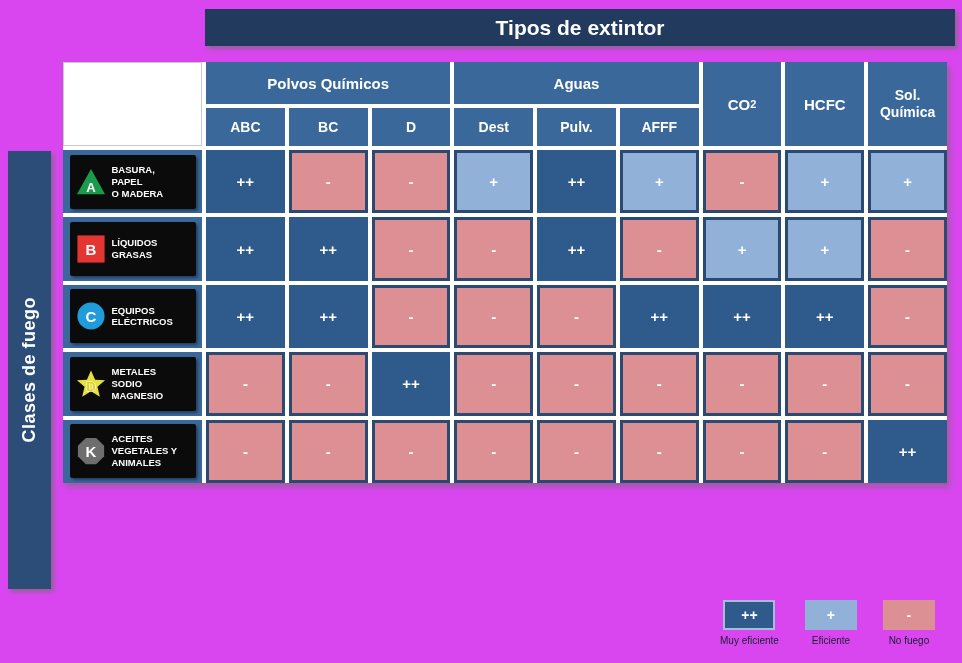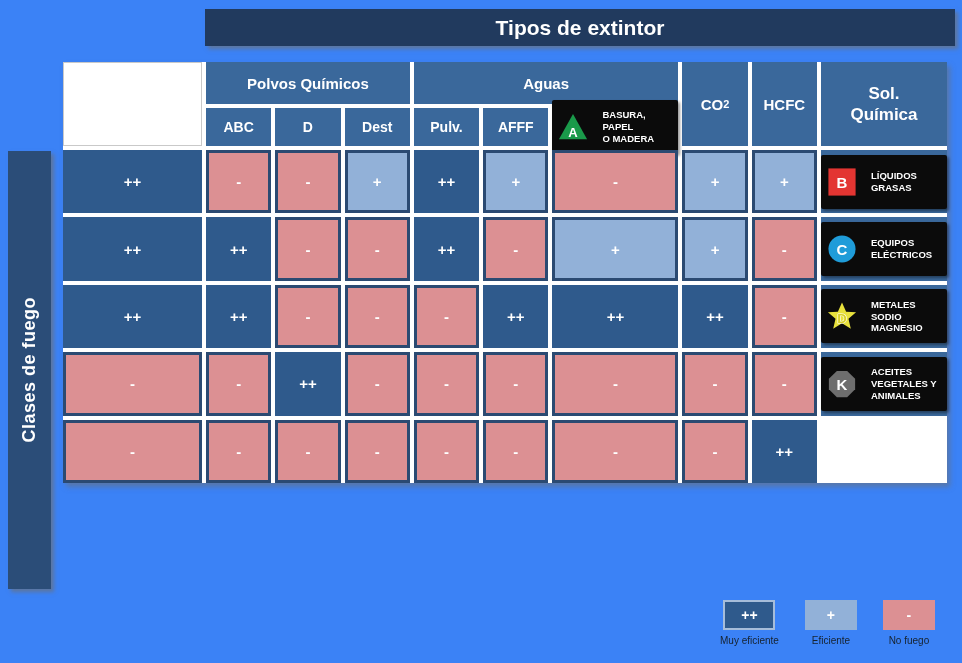--- a/index.html
+++ b/index.html
@@ -1,17 +1,17 @@
 <!DOCTYPE html>
 <html><head>
 <meta charset="utf-8">
 <style>
   html,body { margin:0; padding:0; background:#ffffff; }
   .stage {
-    position:relative; width:962px; height:663px; background:#3b82f6;
+    position:relative; width:962px; height:663px; background:#d946ef;
     font-family:"Liberation Sans", sans-serif; overflow:hidden;
   }
   
   .titlebar {
     position:absolute; left:205px; top:9px; width:750px; height:37px;
     background:#213a5e; color:#ffffff; display:flex; align-items:center; justify-content:center;
     font-size:21px; font-weight:bold; box-shadow:3px 3px 4px rgba(110,110,110,0.65);
   }
   
   .sidebar {
@@ -35,31 +35,31 @@
     background:#3a689b; color:#ffffff; display:flex; align-items:center; justify-content:center;
     font-weight:bold; font-size:15px; text-align:center;
   }
   .hsub { font-size:14px; }
   .hcell sub { font-size:11px; line-height:0; }
   .pre { white-space:pre-line; line-height:1.25; }
   .g1 { grid-column:2 / span 3; grid-row:1; }
   .g2 { grid-column:5 / span 3; grid-row:1; }
   .tall-co2 { grid-column:8; grid-row:1 / 3; }
   .tall-hcfc { grid-column:9; grid-row:1 / 3;text-align:right; }
-  .tall-sol  { grid-column:10; grid-row:1 / 3; font-size:17px; }
+  .tall-sol  { grid-column:10; grid-row:1 / 3; font-size:14px; }
   
   .rowhead { background:#3a689b; display:flex; align-items:center; justify-content:center; }
   .badge {
     width:126px; height:54px; background:#0b0b0b; border-radius:2px;
     display:flex; align-items:center; padding-left:6px; gap:6px; box-sizing:border-box;
     box-shadow:2px 2px 3px rgba(0,0,0,0.4);
   }
   .badge svg { flex:0 0 auto; }
   .badge svg text { font-family:"Liberation Sans", sans-serif; font-weight:bold; }
-  .rowlabel { color:#ffffff; font-size:9.5px; font-weight:bold; line-height:1.25; white-space:pre-line;margin-left:8px; }
+  .rowlabel { color:#ffffff; font-size:9.5px; font-weight:bold; line-height:1.25; white-space:pre-line; }
   
   .cell {
     display:flex; align-items:center; justify-content:center;
     color:#ffffff; font-weight:bold; font-size:15px;
     border:3px solid transparent; box-sizing:border-box;
   }
   .v-very { background:#2f5a8c; border-color:#2f5a8c; }
   .v-eff  { background:#92b1d8; border-color:#2b4a72; }
   .v-no   { background:#dc9093; border-color:#2b4a72; }
   
@@ -92,20 +92,21 @@
     <div class="hcell g2">Aguas</div>
     <div class="hcell tall-co2">
         <span>CO</span>
         <sub>2</sub>
       </div>
     <div class="hcell tall-hcfc">HCFC</div>
     <div class="hcell tall-sol pre">Sol.
 Química</div>
 
     <div class="hcell hsub">ABC</div>
+    <div class="hcell hsub">BC</div>
     <div class="hcell hsub">D</div>
     <div class="hcell hsub">Dest</div>
     <div class="hcell hsub">Pulv.</div>
     <div class="hcell hsub">AFFF</div>
 
     <div class="rowhead">
       <div class="badge">
         <svg width="30" height="30" viewBox="0 0 32 32">
           <polygon points="16,2 31,29 1,29" fill="#1a9a4a"></polygon>
           <text x="16" y="27" text-anchor="middle" font-size="14" fill="#ffffff">A</text>

